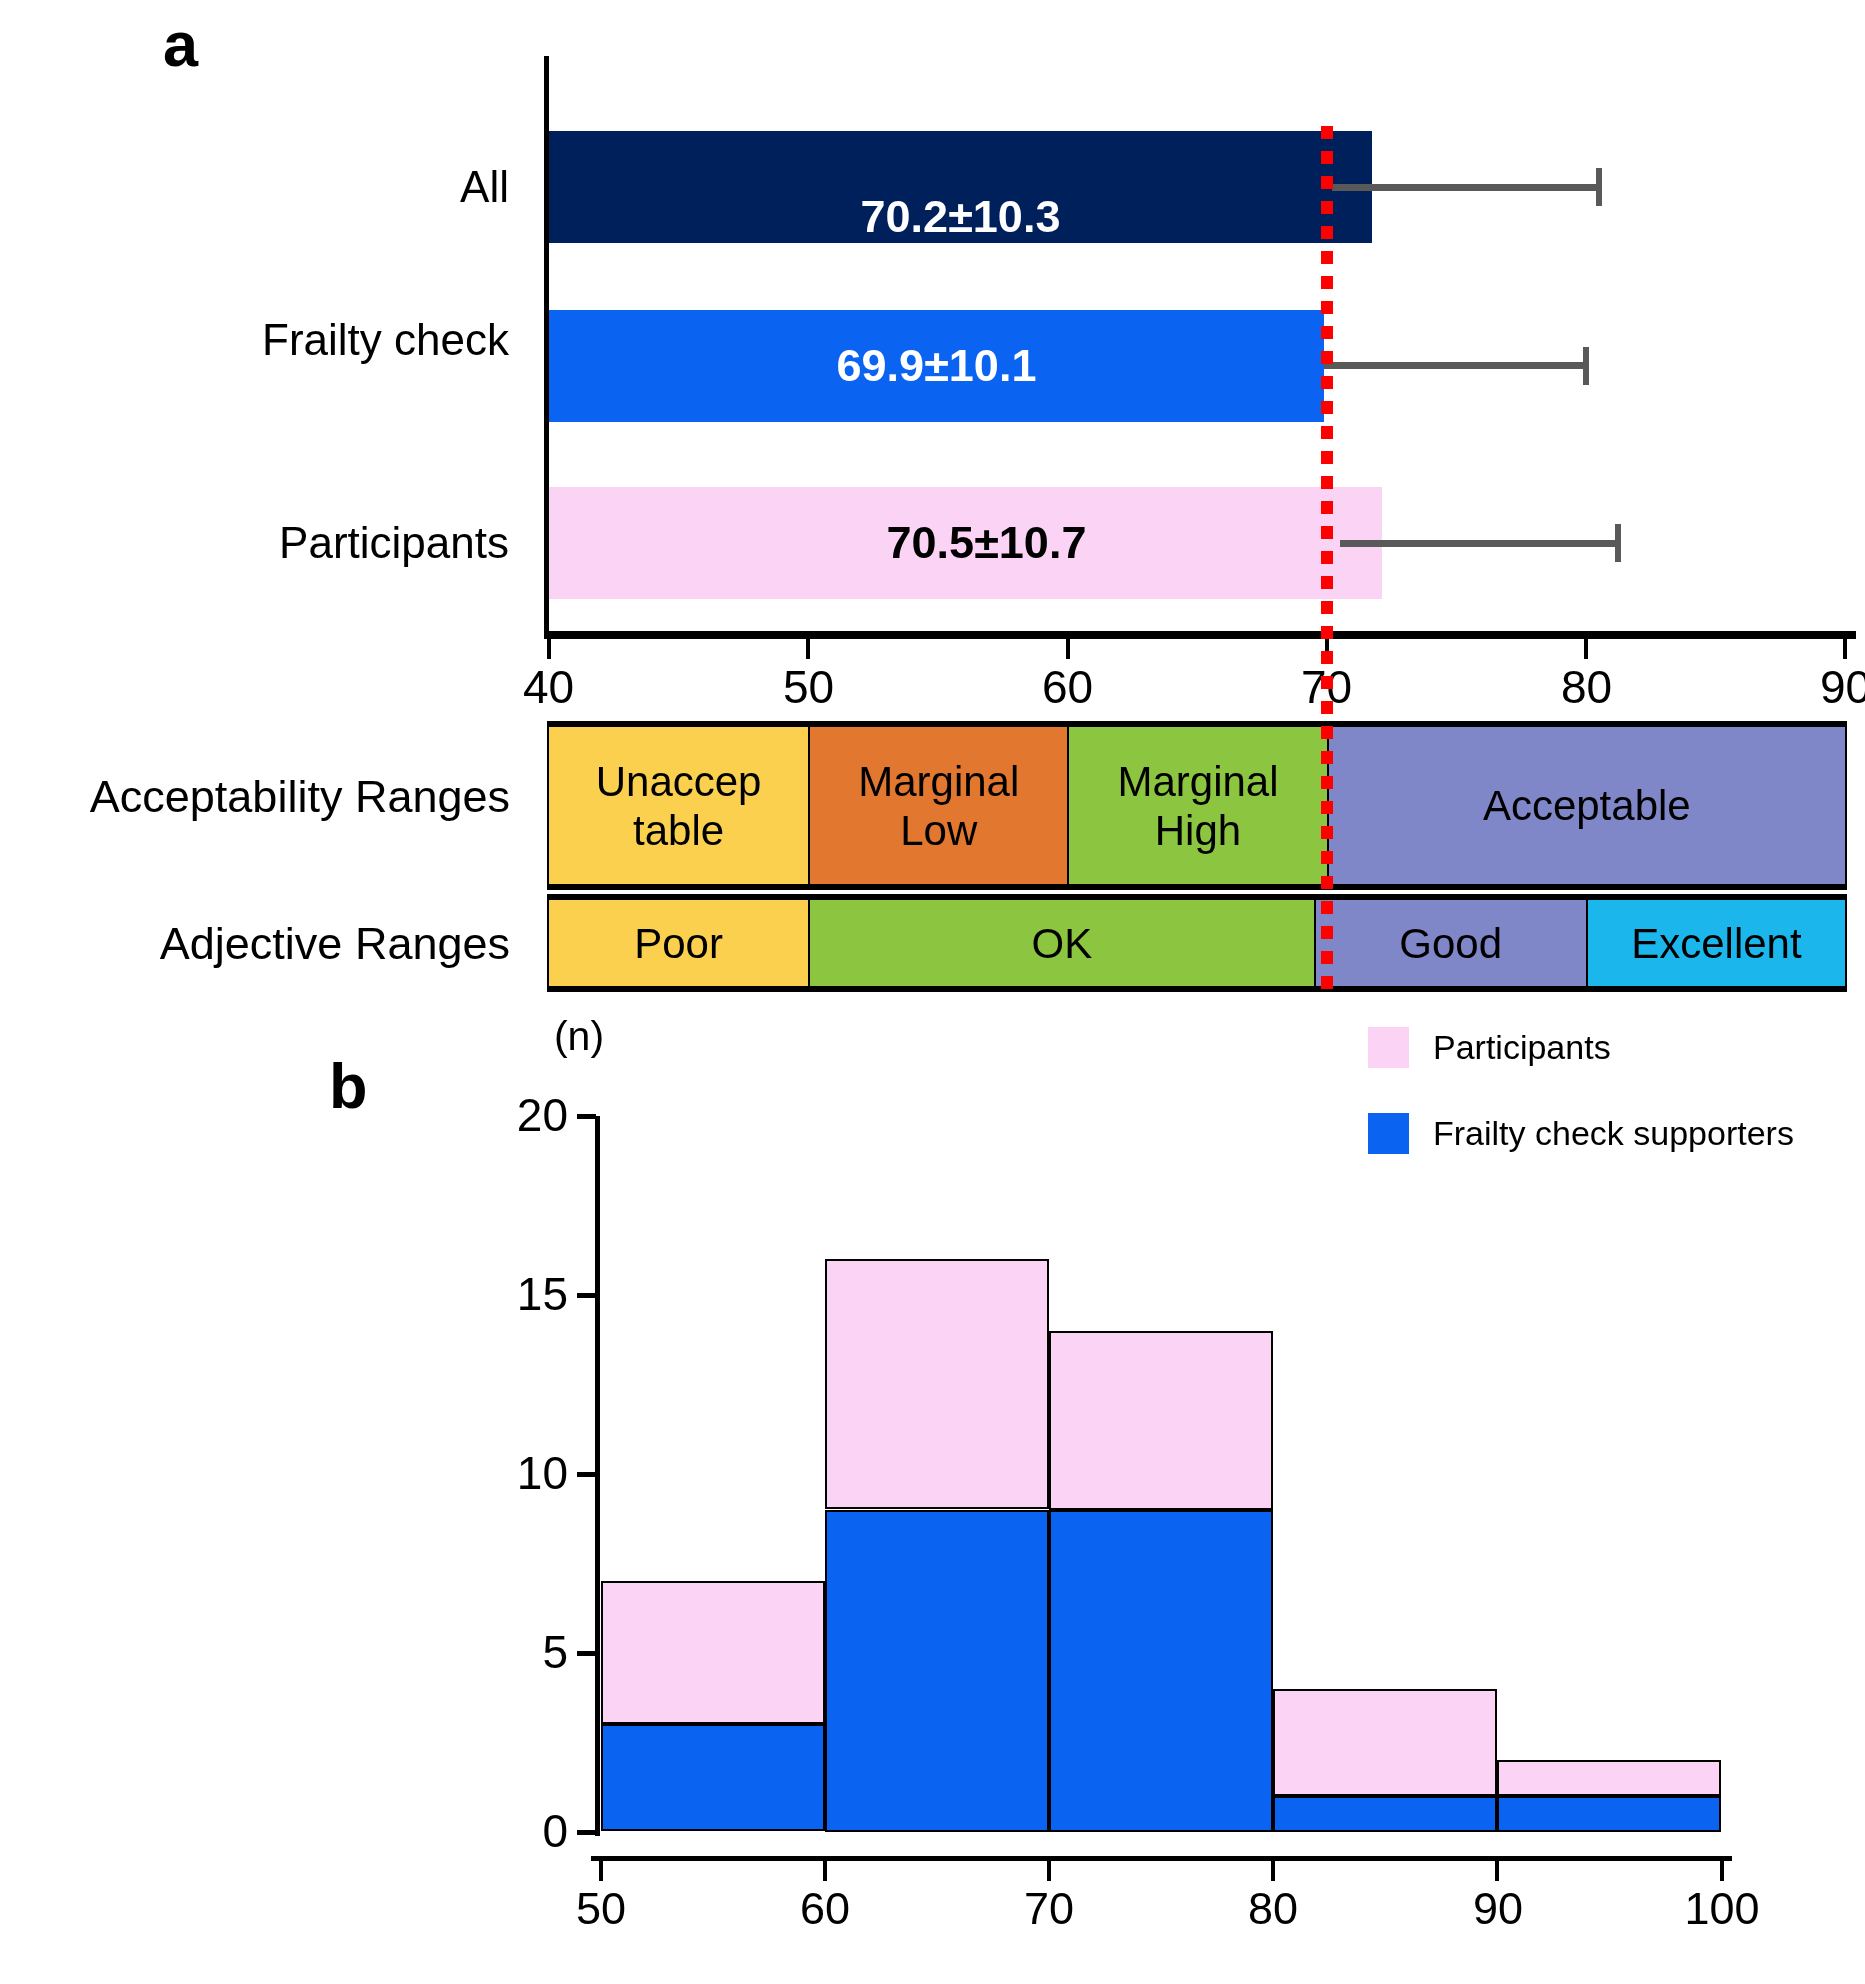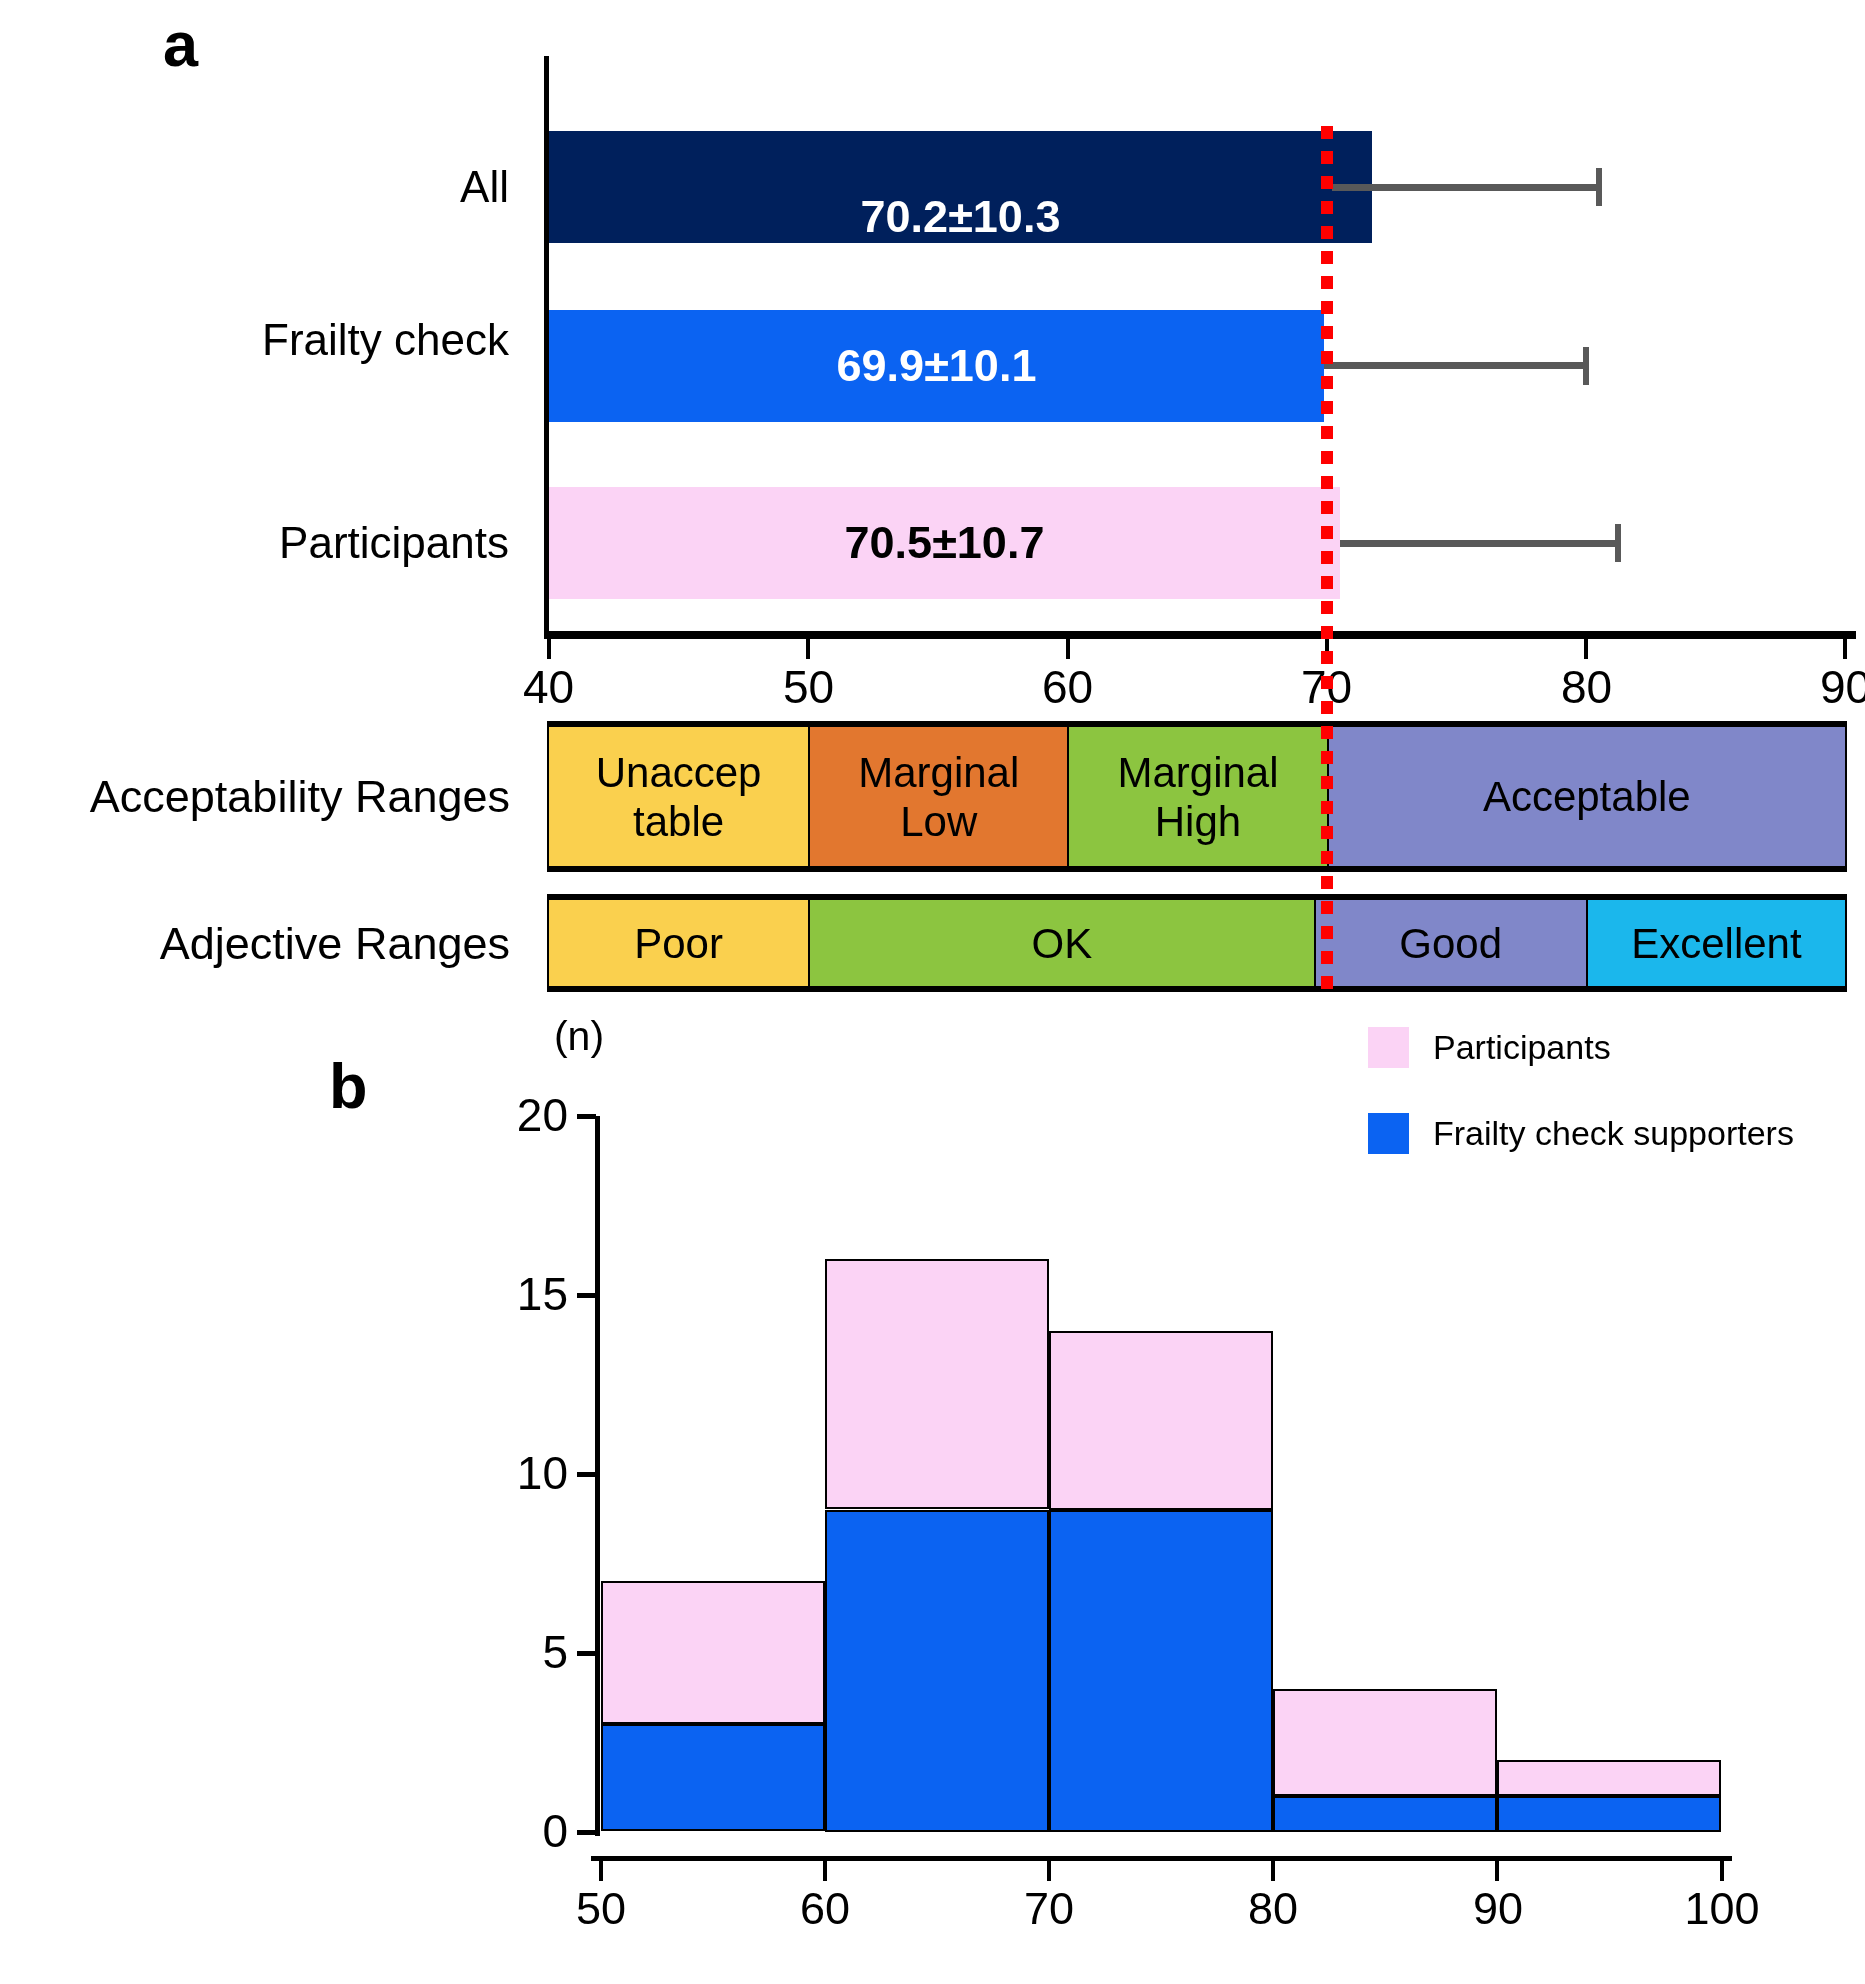--- a/index.html
+++ b/index.html
@@ -55,29 +55,29 @@
         <div style="position: static;">All</div>
       </div>
       <div style="position: absolute; left: 549px; top: 310px; width: 775px; height: 112px; background: rgb(11, 99, 242); display: flex; align-items: center; justify-content: center;">
         <div style="position: static; color: rgb(255, 255, 255); white-space: nowrap; font: 700 45px &quot;Liberation Sans&quot;, sans-serif;">69.9±10.1</div>
       </div>
       <div style="position: absolute; left: 1324px; top: 362px; width: 262px; height: 6.6px; background: rgb(89, 89, 89);"></div>
       <div style="position: absolute; left: 1583px; top: 347px; width: 6px; height: 38px; background: rgb(89, 89, 89);"></div>
       <div style="position: absolute; left: 0px; top: 314px; width: 509px; text-align: right; color: rgb(0, 0, 0); font: 44px / 52px &quot;Liberation Sans&quot;, sans-serif;">
         <div style="position: static;">Frailty check</div>
       </div>
-      <div style="position: absolute; left: 549px; top: 487px; width: 791px; height: 112px; background: rgb(251, 211, 245); display: flex; align-items: center; justify-content: center;">
+      <div style="position: absolute; left: 549px; top: 487px; width: 791px; height: 112px; background: rgb(251, 211, 245); display: flex; align-items: center; justify-content: center; padding-left: 42px;">
         <div style="position: static; color: rgb(0, 0, 0); white-space: nowrap; font: 700 45px &quot;Liberation Sans&quot;, sans-serif;">70.5±10.7</div>
       </div>
       <div style="position: absolute; left: 1340px; top: 540px; width: 277px; height: 6.6px; background: rgb(89, 89, 89);"></div>
       <div style="position: absolute; left: 1615px; top: 524px; width: 6px; height: 38px; background: rgb(89, 89, 89);"></div>
       <div style="position: absolute; left: 0px; top: 517px; width: 509px; text-align: right; color: rgb(0, 0, 0); font: 44px / 52px &quot;Liberation Sans&quot;, sans-serif;">
         <div style="position: static;">Participants</div>
       </div>
-      <div style="position: absolute; left: 547px; top: 721px; width: 1300px; height: 151px; box-sizing: border-box; border-width: 6px 2px; border-style: solid; border-color: rgb(0, 0, 0); border-image: initial; background: rgb(255, 255, 255);">
+      <div style="position: absolute; left: 547px; top: 721px; width: 1300px; height: 169px; box-sizing: border-box; border-width: 6px 2px; border-style: solid; border-color: rgb(0, 0, 0); border-image: initial; background: rgb(255, 255, 255);">
         <div style="position: absolute; left: 0%; top: 0px; width: 20%; height: 100%; background: rgb(250, 208, 78); box-sizing: border-box; display: flex; flex-direction: column; align-items: center; justify-content: center; color: rgb(0, 0, 0); font: 42px / 49px &quot;Liberation Sans&quot;, sans-serif;">
           <div style="position: static; white-space: nowrap;">Unaccep</div>
           <div style="position: static; white-space: nowrap;">table</div>
         </div>
         <div style="position: absolute; left: 20%; top: 0px; width: 20%; height: 100%; background: rgb(226, 119, 47); box-sizing: border-box; display: flex; flex-direction: column; align-items: center; justify-content: center; color: rgb(0, 0, 0); border-left: 2px solid rgb(0, 0, 0); font: 42px / 49px &quot;Liberation Sans&quot;, sans-serif;">
           <div style="position: static; white-space: nowrap;">Marginal</div>
           <div style="position: static; white-space: nowrap;">Low</div>
         </div>
         <div style="position: absolute; left: 40%; top: 0px; width: 20%; height: 100%; background: rgb(140, 197, 64); box-sizing: border-box; display: flex; flex-direction: column; align-items: center; justify-content: center; color: rgb(0, 0, 0); border-left: 2px solid rgb(0, 0, 0); font: 42px / 49px &quot;Liberation Sans&quot;, sans-serif;">
           <div style="position: static; white-space: nowrap;">Marginal</div>

